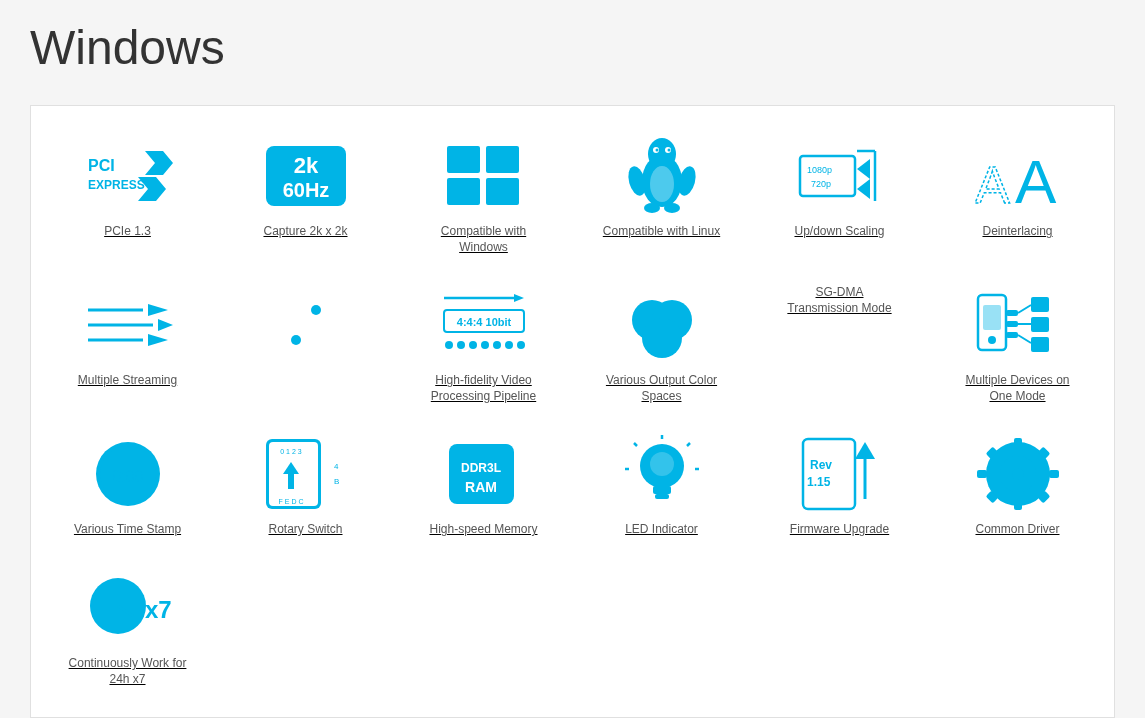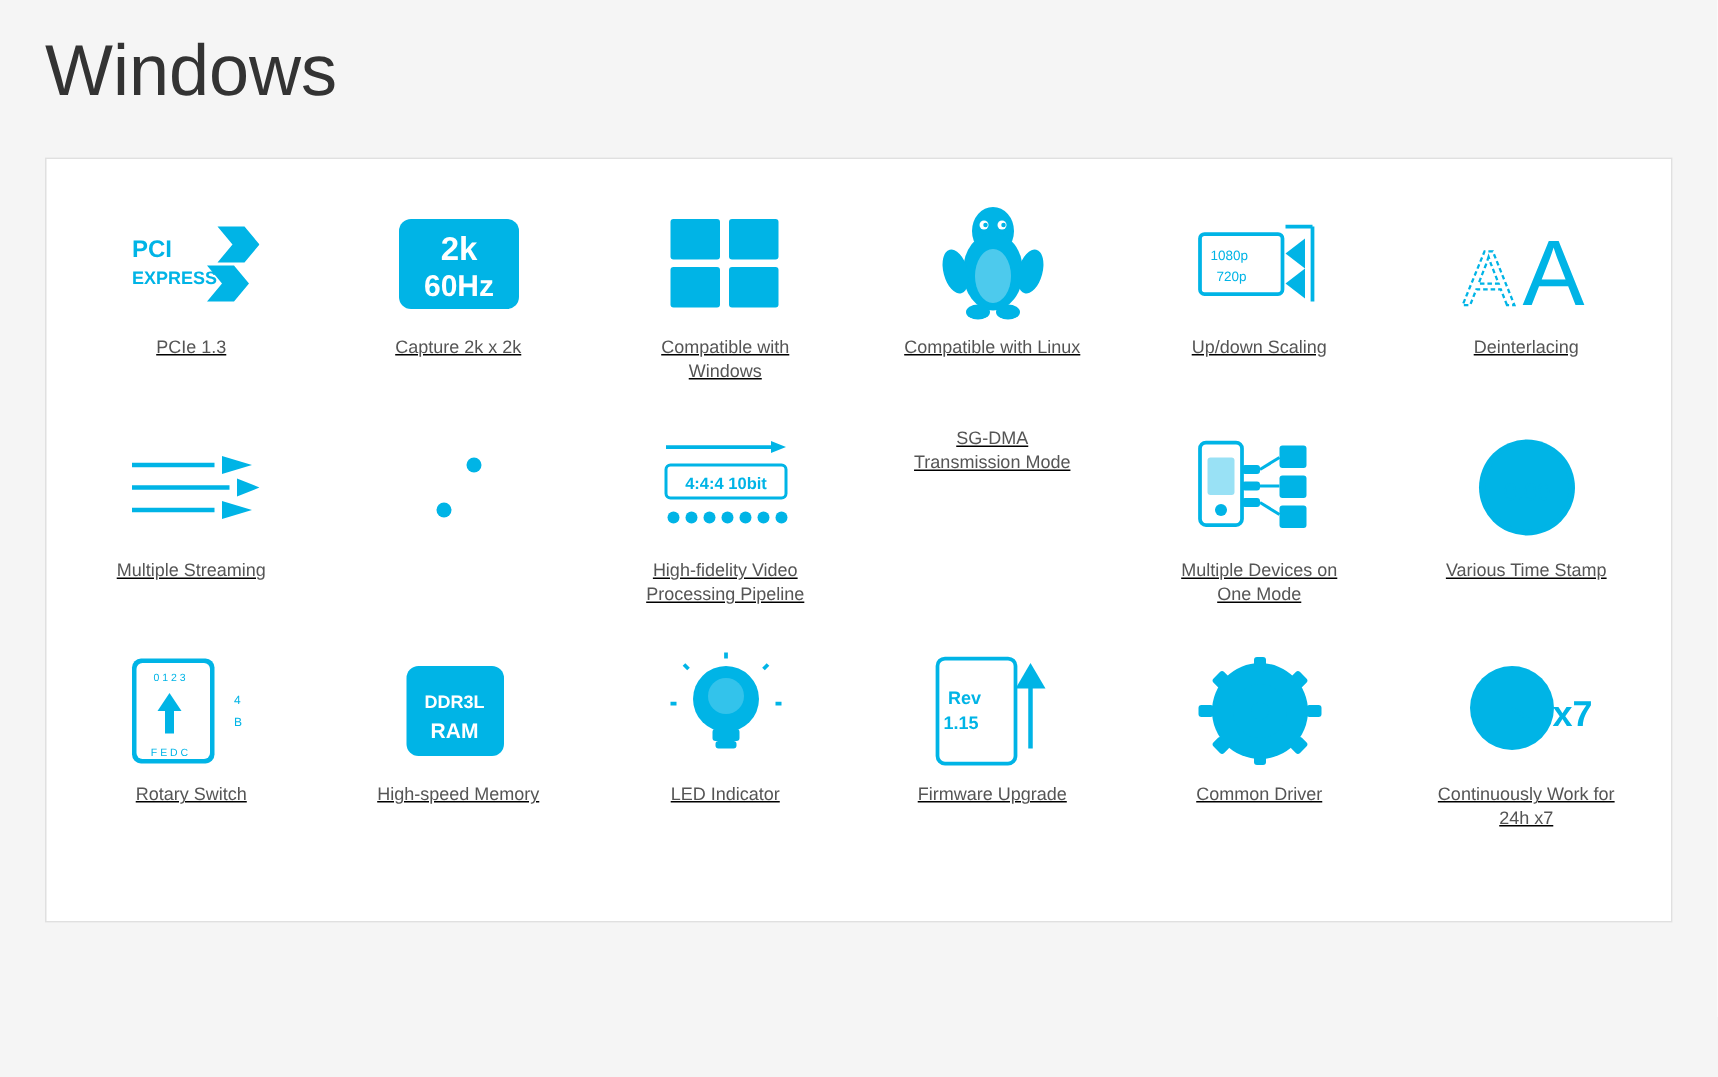--- a/index.html
+++ b/index.html
@@ -191,20 +191,30 @@
         <circle cx="82" cy="55" r="4"></circle>
 
         <line x1="5" y1="8" x2="75" y2="8" stroke="#00b4e6" stroke-width="2.5"></line>
         <polygon points="75,4 85,8 75,12" fill="#00b4e6"></polygon>
       </svg>
     </div>
     <span class="feature-label">High-fidelity Video Processing Pipeline</span>
   </div>
 
 
+  <div class="feature-item">
+    <div class="feature-icon">
+      <svg viewBox="0 0 90 70" width="90" height="70" fill="none" stroke="#00b4e6" stroke-width="2.5">
+        <circle cx="35" cy="30" r="20"></circle>
+        <circle cx="55" cy="30" r="20"></circle>
+        <circle cx="45" cy="48" r="20"></circle>
+      </svg>
+    </div>
+    <span class="feature-label">Various Output Color Spaces</span>
+  </div>
 
   <div class="feature-item">
     <span class="feature-label">SG-DMA Transmission Mode</span>
   </div>
 
   <div class="feature-item">
     <div class="feature-icon">
       <svg viewBox="0 0 90 80" width="90" height="80" fill="#00b4e6">
 
         <rect x="5" y="10" width="28" height="55" rx="4" fill="none" stroke="#00b4e6" stroke-width="2.5"></rect>

